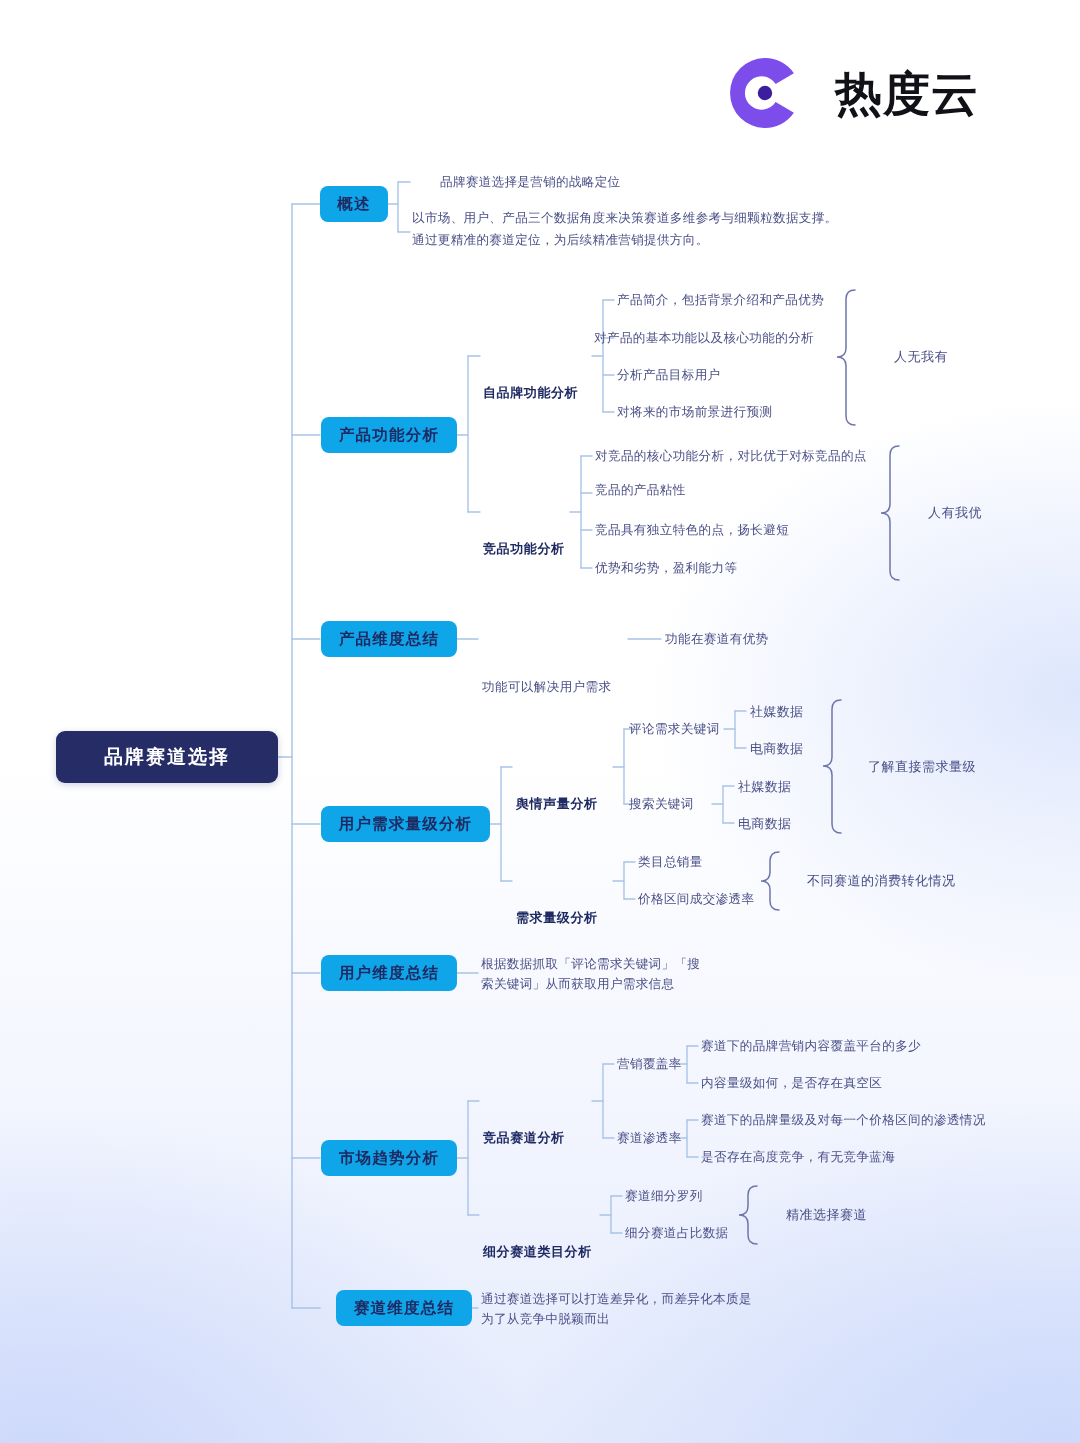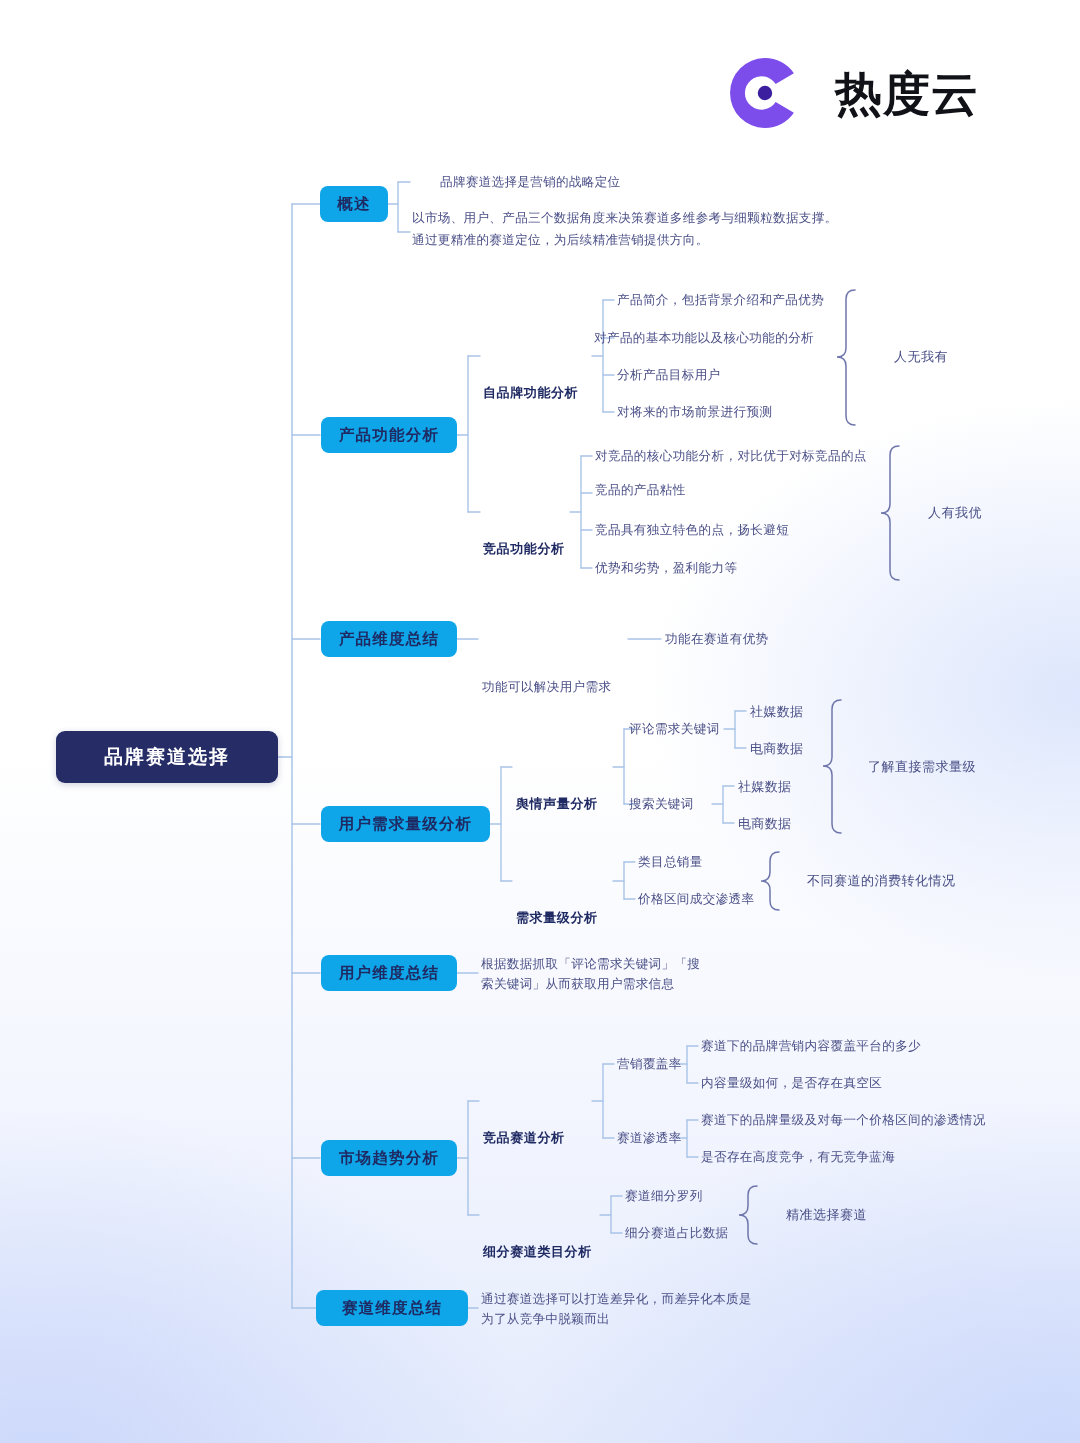--- a/index.html
+++ b/index.html
@@ -271,17 +271,17 @@
 <div class="node leaf" style="left:701px; top:1074px; height:18px;">内容量级如何，是否存在真空区</div>
 <div class="node leaf" style="left:617px; top:1129px; height:18px;">赛道渗透率</div>
 <div class="node leaf" style="left:701px; top:1111px; height:18px;">赛道下的品牌量级及对每一个价格区间的渗透情况</div>
 <div class="node leaf" style="left:701px; top:1148px; height:18px;">是否存在高度竞争，有无竞争蓝海</div>
 
 <div class="node l2-label" style="left:483px; top:1206px; height:18px;">细分赛道类目分析</div>
 <div class="node leaf" style="left:625px; top:1187px; height:18px;">赛道细分罗列</div>
 <div class="node leaf" style="left:625px; top:1224px; height:18px;">细分赛道占比数据</div>
 <div class="node brace-label" style="left:786px; top:1206px; height:18px;">精准选择赛道</div>
 
-<div class="node l1-node" style="left:316px; top:1290px; width:152px; height:36px;">赛道维度总结</div>
+<div class="node l1-node" style="left:336px; top:1290px; width:136px; height:36px;">赛道维度总结</div>
 <div class="node summary-text" style="left:481px; top:1289px; width:300px;">
   <div>通过赛道选择可以打造差异化，而差异化本质是</div>
   <div>为了从竞争中脱颖而出</div>
 </div>
 
 </body></html>

